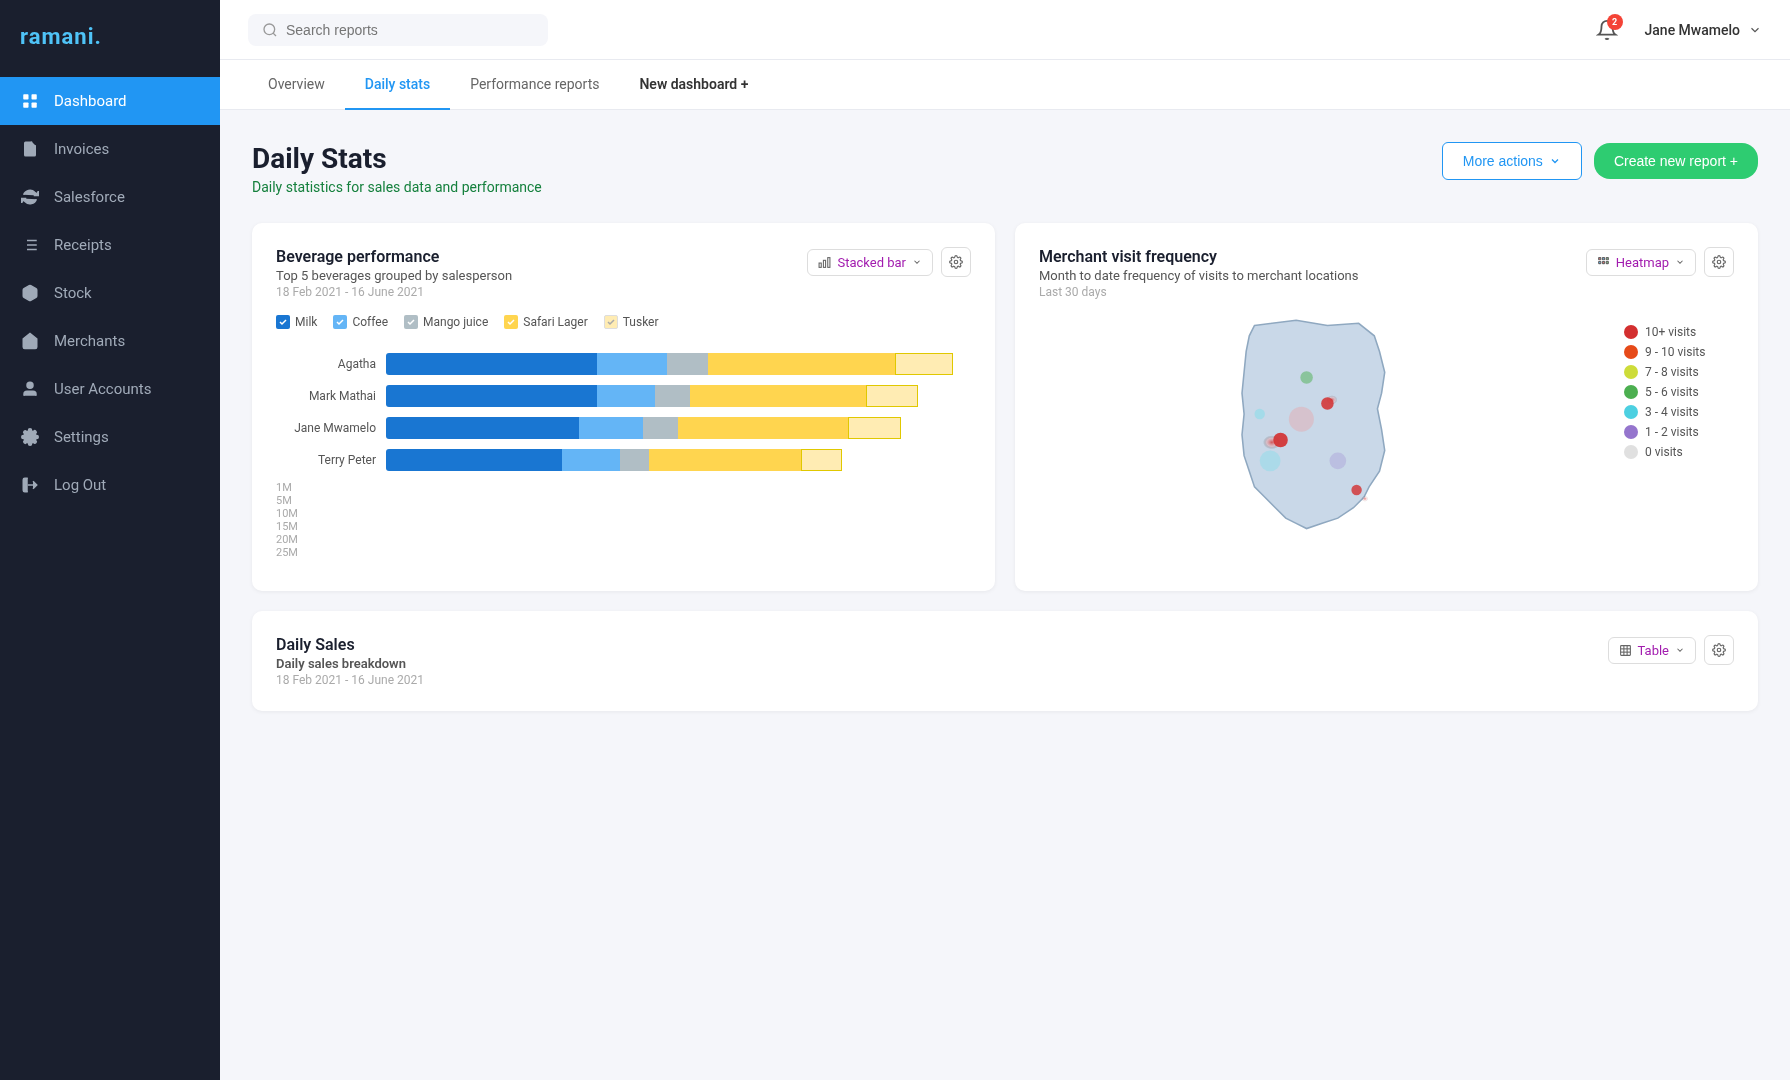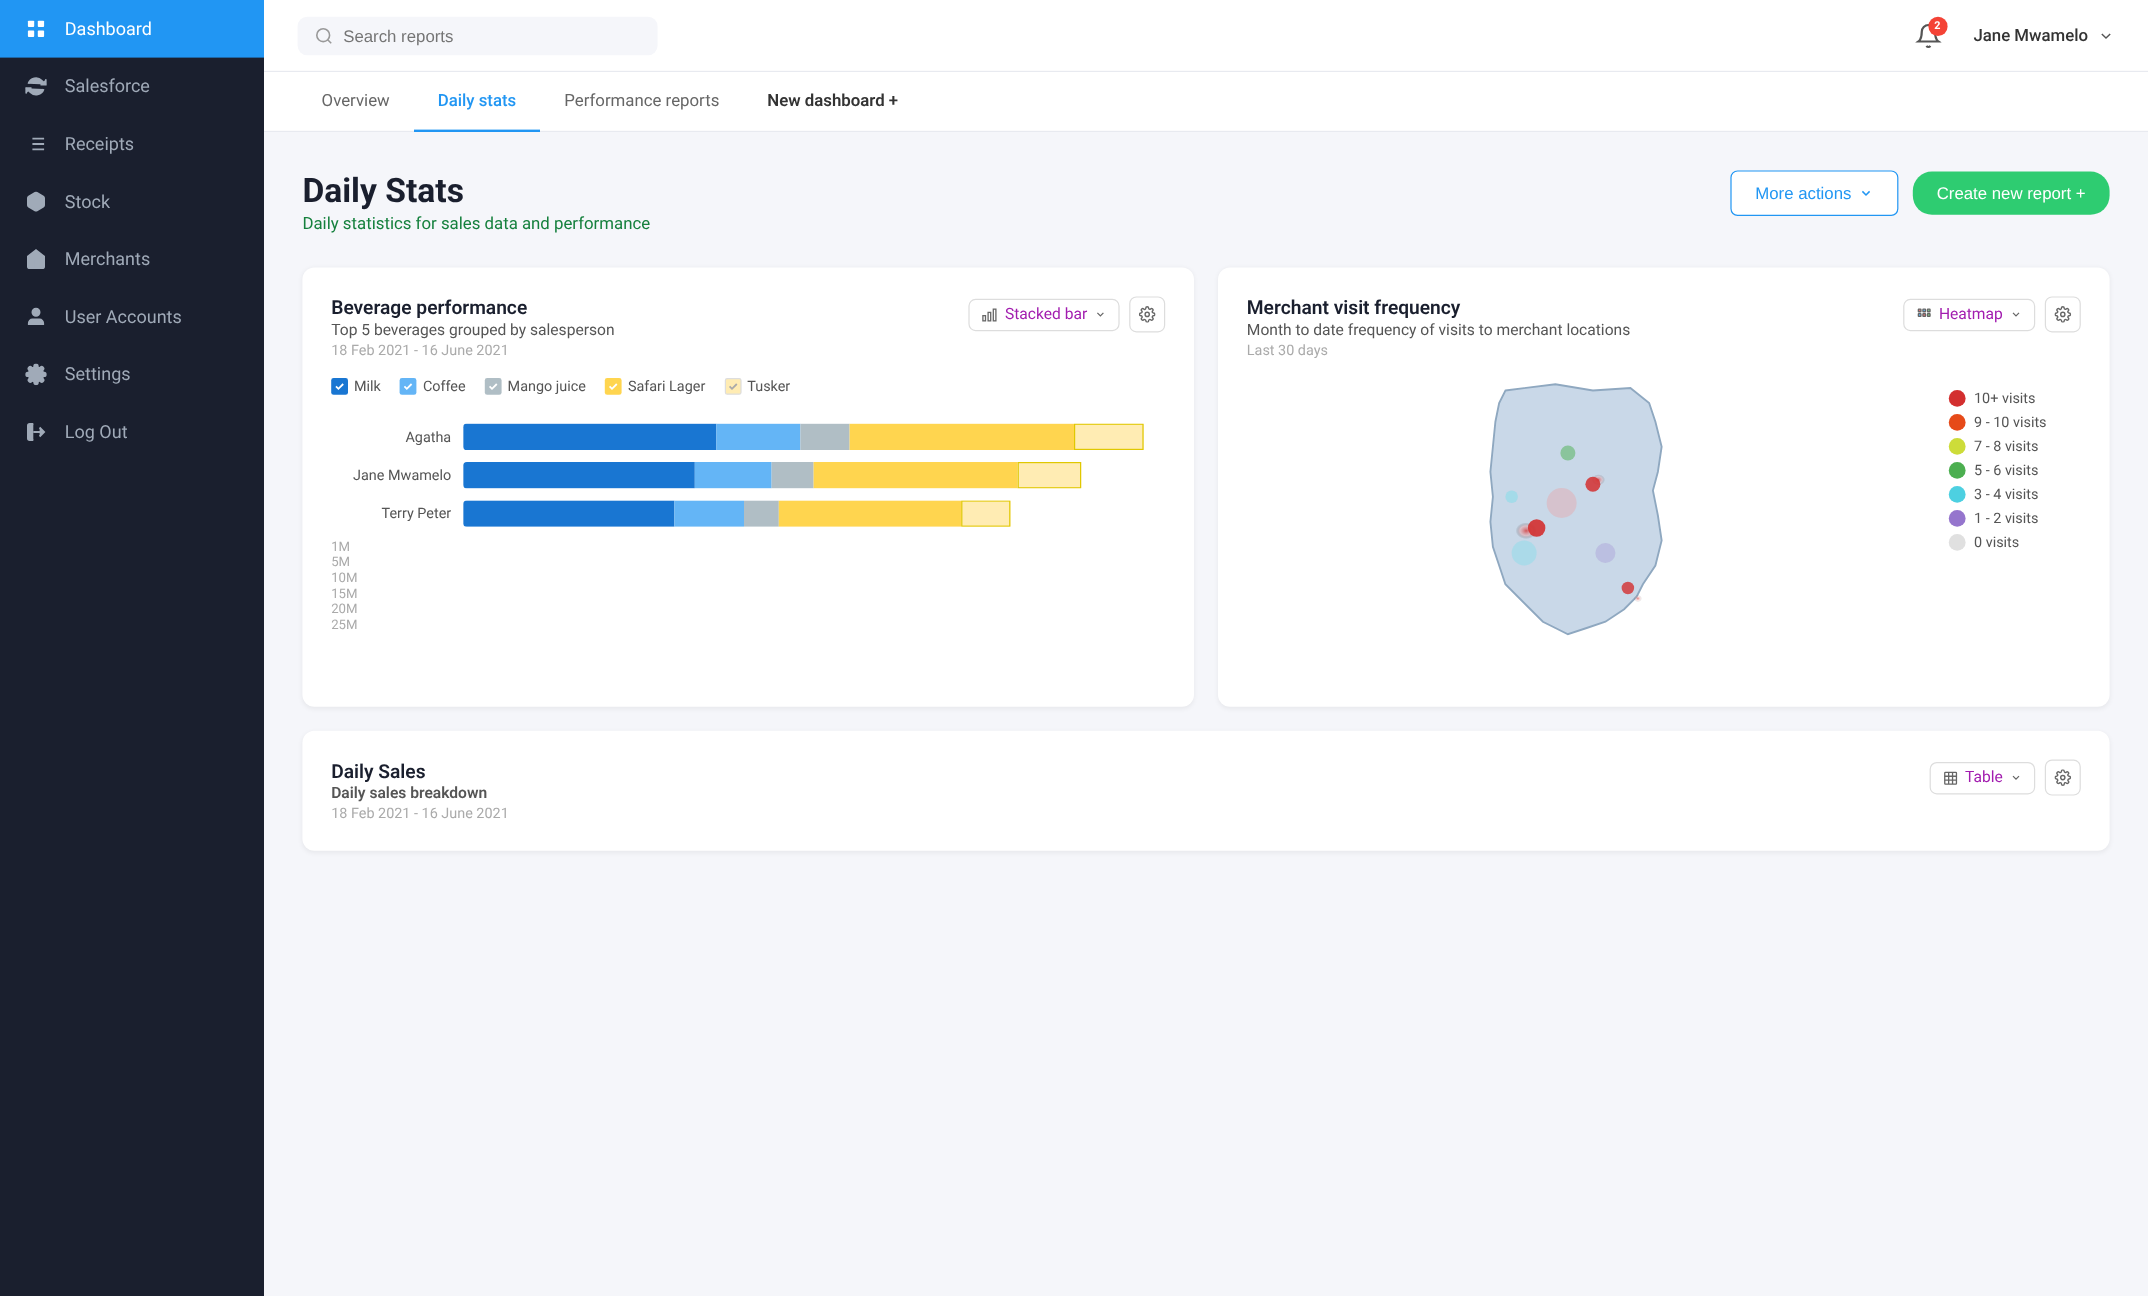--- a/index.html
+++ b/index.html
@@ -359,34 +359,46 @@
     .daily-sales-header {
       display: flex;
       align-items: flex-start;
       justify-content: space-between;
     }
   </style>
 </head>
 <body>
 
 <div class="sidebar">
+  <div class="sidebar-logo">
+    <span>ramani</span><span style="color:#4fc3f7">.</span>
+  </div>
   <nav class="sidebar-nav">
 
     <div class="sidebar-item active">
       <div class="sidebar-icon">
         <svg viewBox="0 0 24 24">
             <rect x="3" y="3" width="7" height="7" rx="1"></rect>
             <rect x="14" y="3" width="7" height="7" rx="1"></rect>
             <rect x="3" y="14" width="7" height="7" rx="1"></rect>
             <rect x="14" y="14" width="7" height="7" rx="1"></rect>
           </svg>
       </div>
       <span>Dashboard</span>
     </div>
 
+    <div class="sidebar-item">
+      <div class="sidebar-icon">
+        <svg viewBox="0 0 24 24">
+            <path d="M14 2H6a2 2 0 0 0-2 2v16a2 2 0 0 0 2 2h12a2 2 0 0 0 2-2V8l-6-6z"></path>
+            <polyline points="14 2 14 8 20 8" fill="none" stroke="currentColor" stroke-width="2"></polyline>
+          </svg>
+      </div>
+      <span>Invoices</span>
+    </div>
 
     <div class="sidebar-item">
       <div class="sidebar-icon">
         <svg viewBox="0 0 24 24" fill="none" stroke="currentColor" stroke-width="2">
             <polyline points="23 4 23 10 17 10"></polyline>
             <polyline points="1 20 1 14 7 14"></polyline>
             <path d="M3.51 9a9 9 0 0 1 14.85-3.36L23 10M1 14l4.64 4.36A9 9 0 0 0 20.49 15"></path>
           </svg>
       </div>
       <span>Salesforce</span>
@@ -591,20 +603,30 @@
             <div class="bar-label">Agatha</div>
             <div class="bar-track">
               <div class="bar-segment" style="width:36%;background:#1976D2;"></div>
               <div class="bar-segment" style="width:12%;background:#64B5F6;"></div>
               <div class="bar-segment" style="width:7%;background:#B0BEC5;"></div>
               <div class="bar-segment" style="width:32%;background:#FFD54F;"></div>
               <div class="bar-segment" style="width:10%;background:#FFECB3;border:1px solid #e0c800;"></div>
             </div>
           </div>
 
+          <div class="bar-row">
+            <div class="bar-label">Mark Mathai</div>
+            <div class="bar-track">
+              <div class="bar-segment" style="width:36%;background:#1976D2;"></div>
+              <div class="bar-segment" style="width:10%;background:#64B5F6;"></div>
+              <div class="bar-segment" style="width:6%;background:#B0BEC5;"></div>
+              <div class="bar-segment" style="width:30%;background:#FFD54F;"></div>
+              <div class="bar-segment" style="width:9%;background:#FFECB3;border:1px solid #e0c800;"></div>
+            </div>
+          </div>
 
 
           <div class="bar-row">
             <div class="bar-label">Jane Mwamelo</div>
             <div class="bar-track">
               <div class="bar-segment" style="width:33%;background:#1976D2;"></div>
               <div class="bar-segment" style="width:11%;background:#64B5F6;"></div>
               <div class="bar-segment" style="width:6%;background:#B0BEC5;"></div>
               <div class="bar-segment" style="width:29%;background:#FFD54F;"></div>
               <div class="bar-segment" style="width:9%;background:#FFECB3;border:1px solid #e0c800;"></div>

